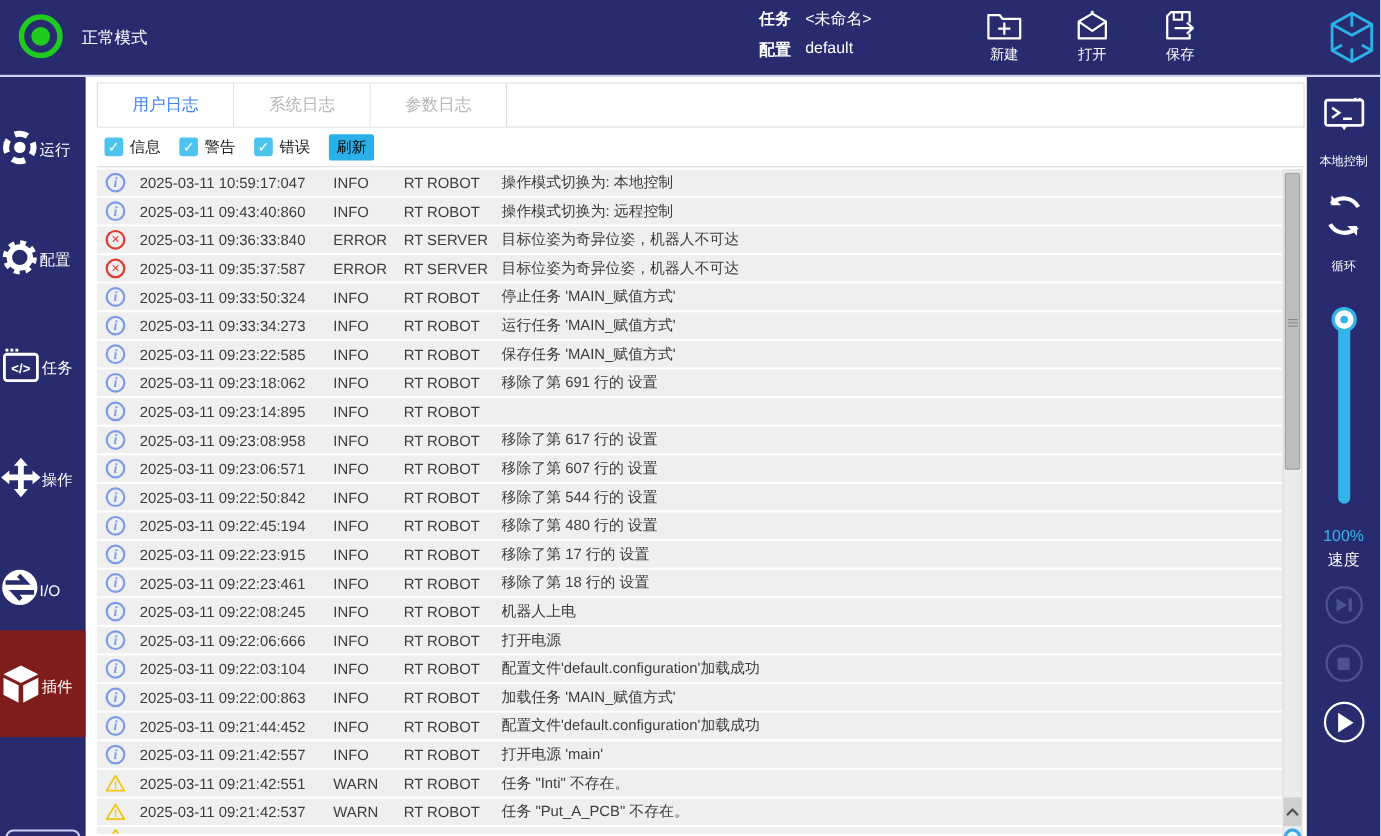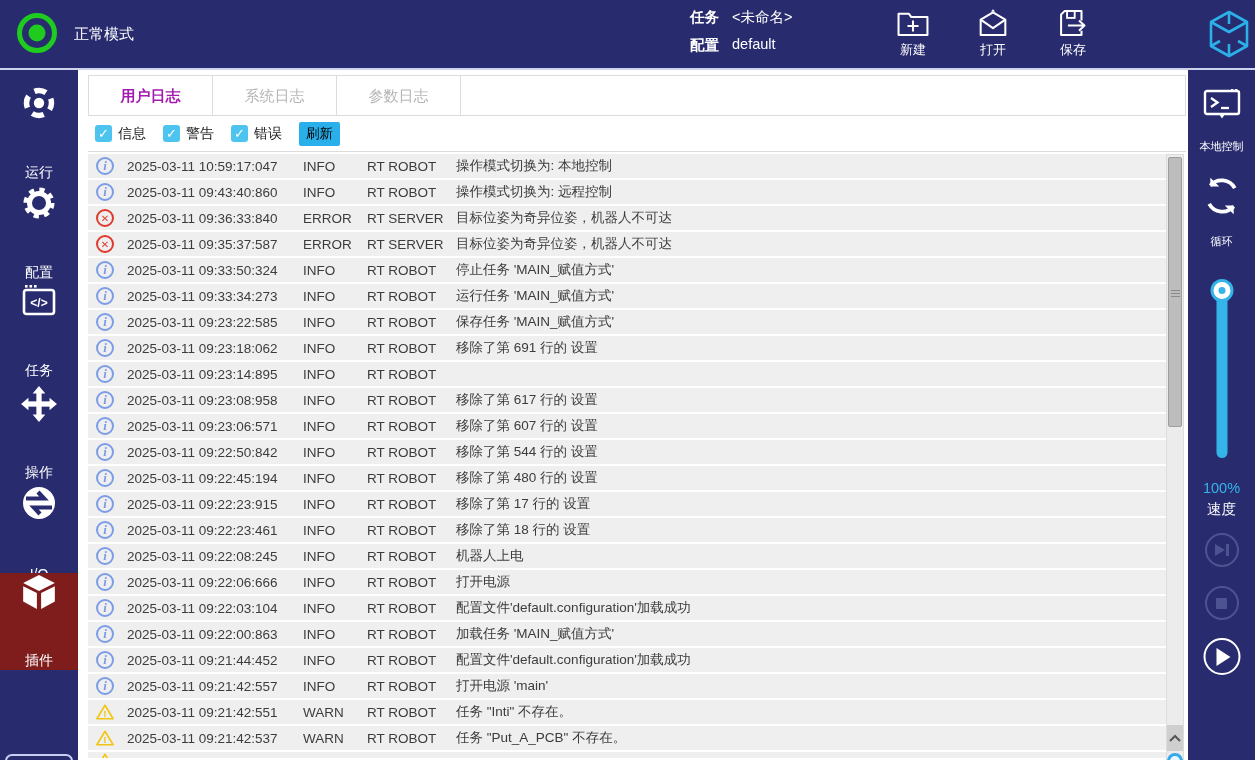--- a/index.html
+++ b/index.html
@@ -19,34 +19,34 @@
   .taskcfg .lbl { font-weight:bold; }
   .taskcfg .val { margin-left:13px; }
   .tool-btn { position:absolute; top:8px; width:64px; display:flex; flex-direction:column;
               align-items:center; cursor:pointer; }
   .tool-btn svg { display:block; }
   .tool-btn .tb-label { font-size:13px; margin-top:3px; color:#fff; }
   .brand { position:absolute; left:1206px; top:8px; }
 
   
   .lsidebar { position:absolute; left:0; top:70px; width:78px; height:690px; background:#282c6f; }
-  .nav-item { position:absolute; left:0; width:78px; height:97px; display:flex; flex-direction:column;
-              align-items:center; justify-content:space-between; color:#fff; cursor:pointer; }
+  .nav-item { position:absolute; left:0; width:78px; height:97px; display:flex; flex-direction:row;
+              align-items:center; justify-content:flex-start; color:#fff; cursor:pointer; }
   .nav-item .nav-label { font-size:14px; margin-top:7px; }
   .nav-item.active { background:#7f1d1d; }
   .lsidebar .bottom-frag { position:absolute; left:5px; top:684px; width:68px; height:14px;
               border:2px solid #c8cdf2; border-radius:8px; }
 
   
   .main { position:absolute; left:78px; top:70px; width:1110px; height:690px; background:#fff; }
   .tabbar { position:absolute; left:10px; top:5px; width:1098px; height:41px;
             border:1px solid #dcdcdc; display:flex; background:#fff; }
   .tab { width:124px; height:100%; line-height:39px; text-align:center; font-size:15px;
          color:#b5b5b5; border-right:1px solid #dcdcdc; cursor:pointer; background:#fff; }
-  .tab.active { color:#a21caf; font-weight:bold; }
+  .tab.active { color:#3b82f6; font-weight:normal; }
   .filterbar { position:absolute; left:10px; top:46px; width:1098px; height:36px;
                border-bottom:1px solid #dcdcdc; display:flex; align-items:center; padding-left:7px; }
   .chk-group { display:flex; align-items:center; margin-right:17px; cursor:pointer; }
   .chk-box { width:17px; height:17px; background:#4dc3f0; border-radius:3px; color:#fff;
              font-size:13px; line-height:17px; text-align:center; }
   .chk-label { font-size:14px; color:#222; margin-left:6px; }
   .refresh-btn { background:#29b0ea; color:#000; font-size:13.5px; padding:3px 7px;
                  border:none; border-radius:2px; cursor:pointer; font-family:inherit; }
 
   

